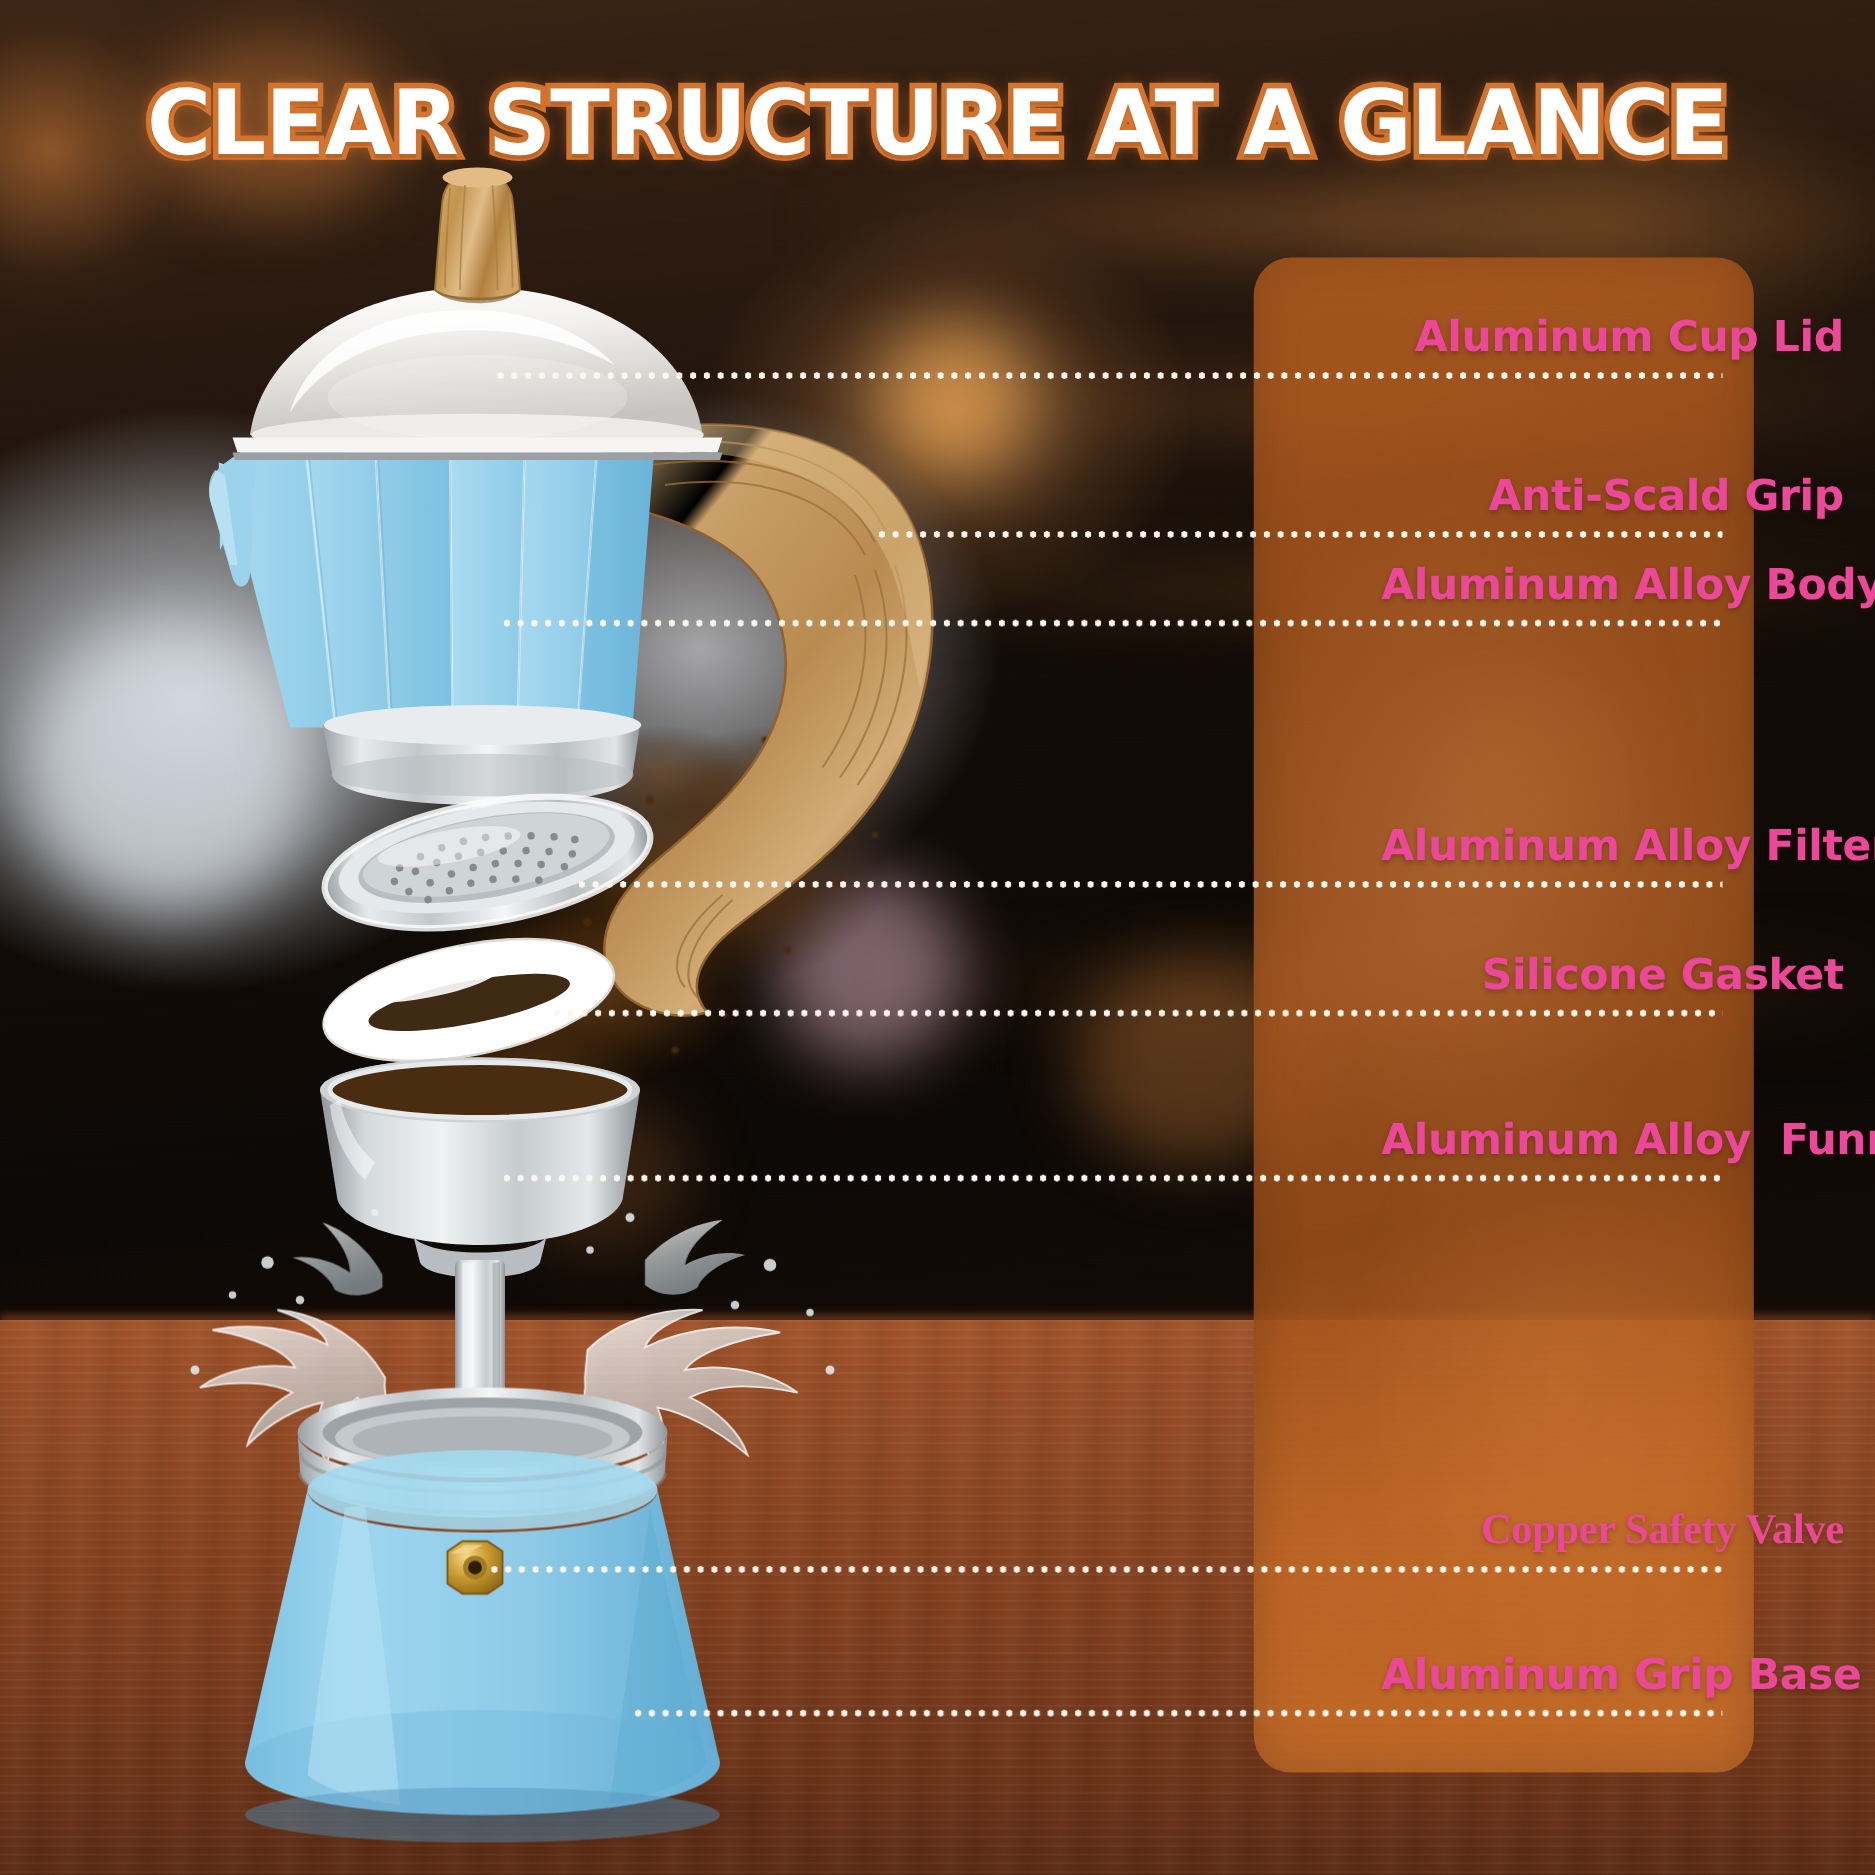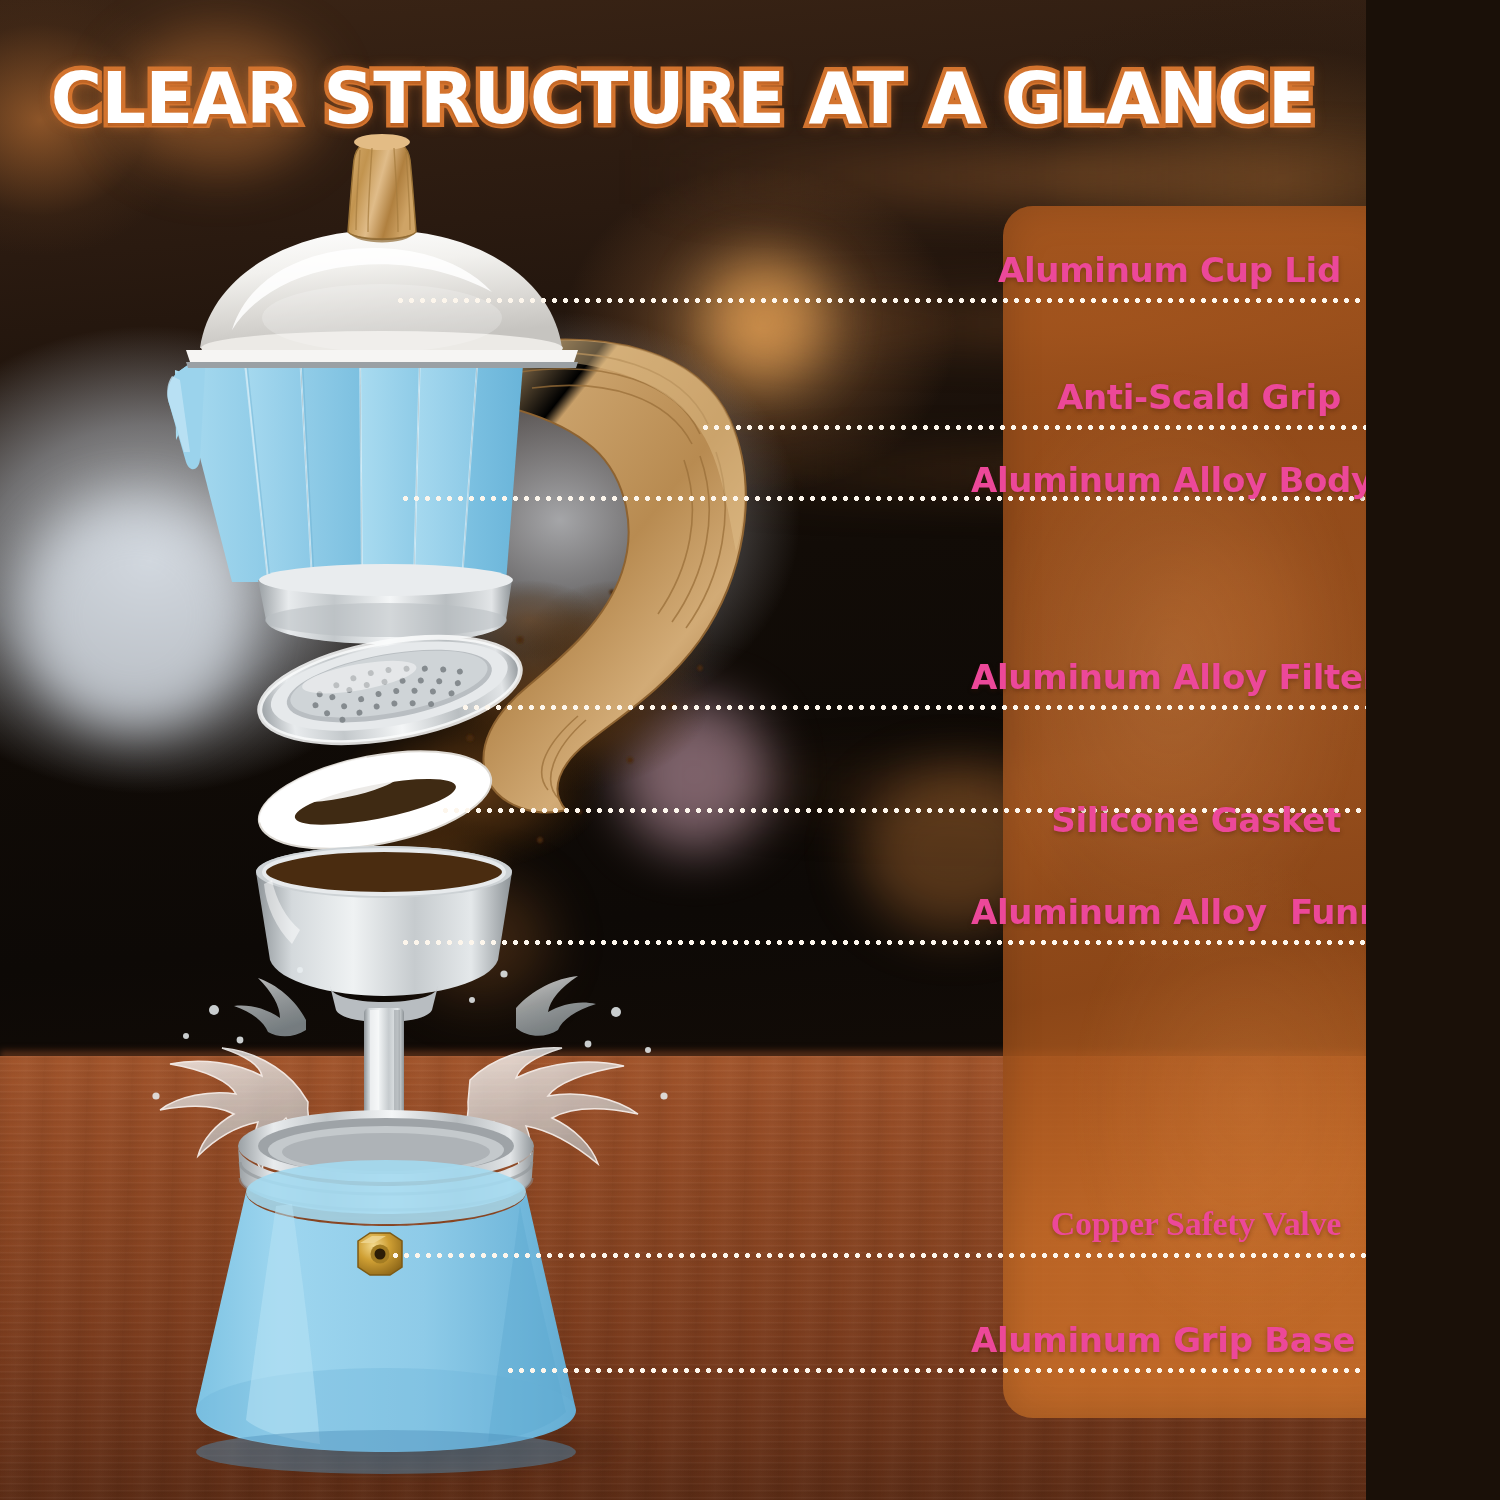--- a/index.html
+++ b/index.html
@@ -2,21 +2,21 @@
 <html><head>
 <meta charset="utf-8">
 <style>
   * { margin:0; padding:0; box-sizing:border-box; }
   html,body { width:1500px; height:1500px; overflow:hidden; }
   body {
     font-family:"Liberation Sans", sans-serif;
     background:#1a1008;
     position:relative;
   }
-  #stage { position:absolute; inset:0; width:1366px; height:1500px; overflow:hidden; }
+  #stage { position:absolute; inset:0; width:1500px; height:1500px; overflow:hidden; }
 
   
   .bg-base {
     position:absolute; inset:0;
     background:
       radial-gradient(ellipse 360px 300px at 150px 560px, rgba(205,210,215,0.95) 0%, rgba(170,175,182,0.6) 45%, rgba(90,80,70,0) 78%),
       radial-gradient(ellipse 300px 260px at 560px 520px, rgba(190,192,196,0.85) 0%, rgba(150,150,155,0.45) 50%, rgba(60,50,40,0) 80%),
       radial-gradient(ellipse 240px 200px at 760px 330px, rgba(226,160,92,0.55) 0%, rgba(140,90,50,0.25) 55%, rgba(30,20,12,0) 82%),
       radial-gradient(ellipse 180px 160px at 40px 120px, rgba(200,120,55,0.6) 0%, rgba(90,55,28,0.2) 60%, rgba(20,14,8,0) 85%),
       radial-gradient(ellipse 400px 220px at 1280px 180px, rgba(150,96,44,0.45) 0%, rgba(40,26,14,0.2) 60%, rgba(10,7,4,0) 85%),
@@ -470,25 +470,25 @@
       </g>
     </g>
   </svg>
 
   <div id="callout-layer">
       <div class="leader" style="left: 395px; top: 297px; width: 983px;"></div>
       <div class="label" style="top: 250px;">Aluminum Cup Lid</div>
       <div class="leader" style="left: 700px; top: 424px; width: 678px;"></div>
       <div class="label" style="top: 377px;">Anti-Scald Grip</div>
       <div class="leader" style="left: 400px; top: 495px; width: 978px;"></div>
-      <div class="label" style="top: 448px; margin-top: 12px;">Aluminum Alloy Body</div>
+      <div class="label" style="top: 448px;">Aluminum Alloy Body</div>
       <div class="leader" style="left: 460px; top: 704px; width: 918px;"></div>
       <div class="label" style="top: 657px;">Aluminum Alloy Filter</div>
       <div class="leader" style="left: 440px; top: 807px; width: 938px;"></div>
-      <div class="label" style="top: 800px;">Silicone Gasket</div>
+      <div class="label" style="top: 760px;">Silicone Gasket</div>
       <div class="leader" style="left: 400px; top: 939px; width: 978px;"></div>
       <div class="label" style="top: 892px;">Aluminum Alloy  Funnel</div>
       <div class="leader" style="left: 390px; top: 1252px; width: 988px;"></div>
       <div class="label" style="top: 1205px; font-family: Liberation Serif, serif;">Copper Safety Valve</div>
       <div class="leader" style="left: 505px; top: 1367px; width: 873px;"></div>
       <div class="label" style="top: 1320px;">Aluminum Grip Base</div>
     </div>
 
 </div>
 

